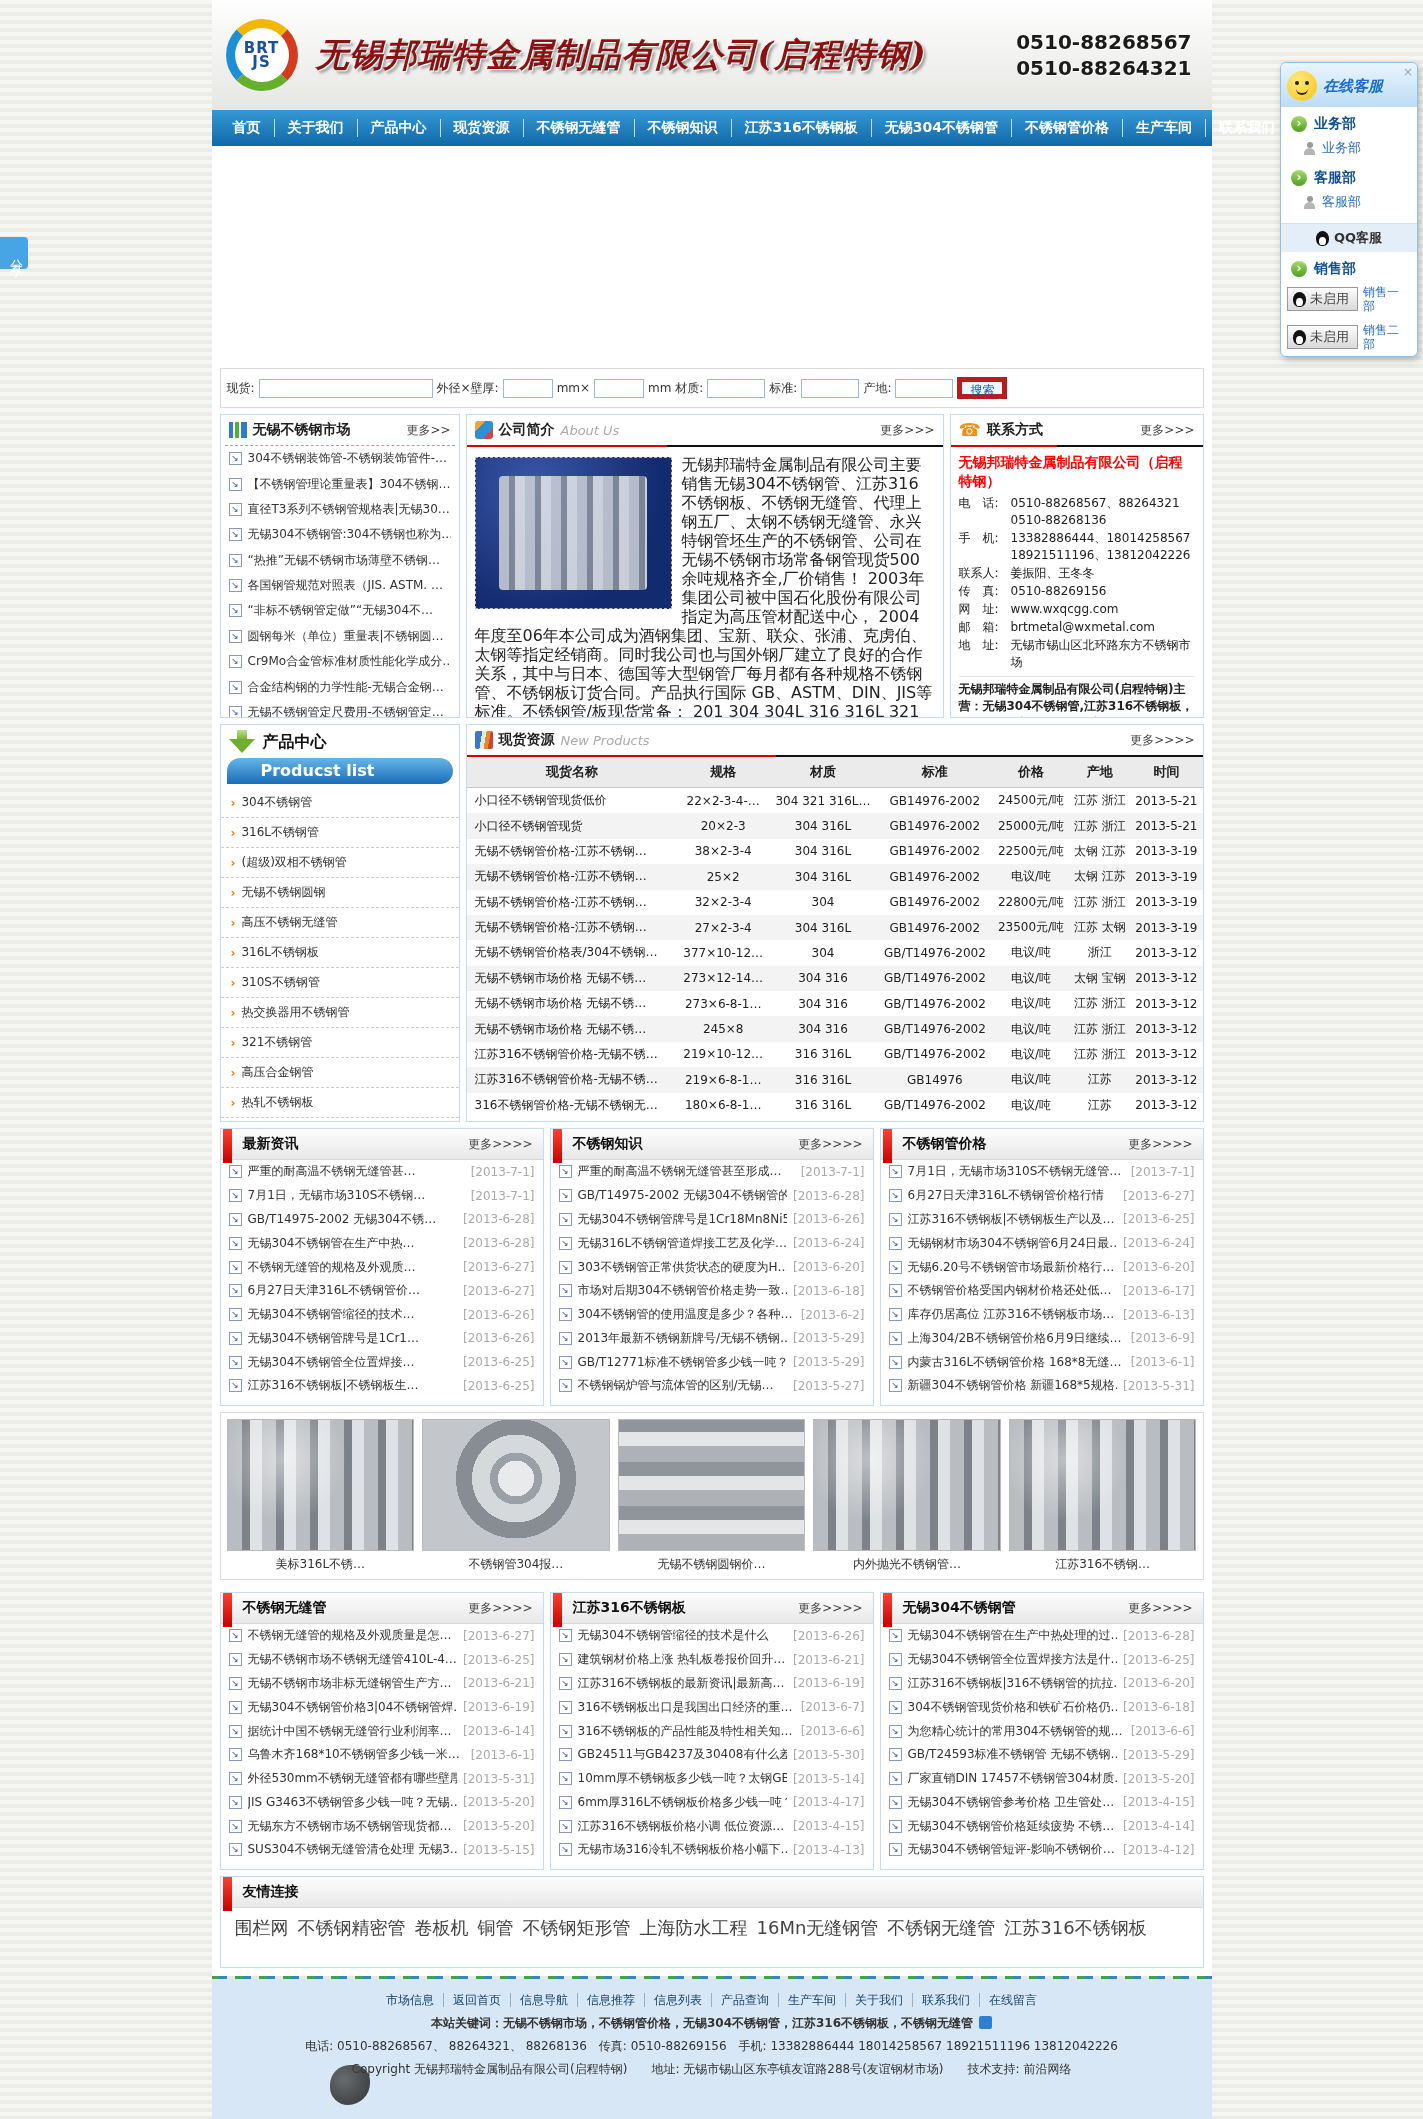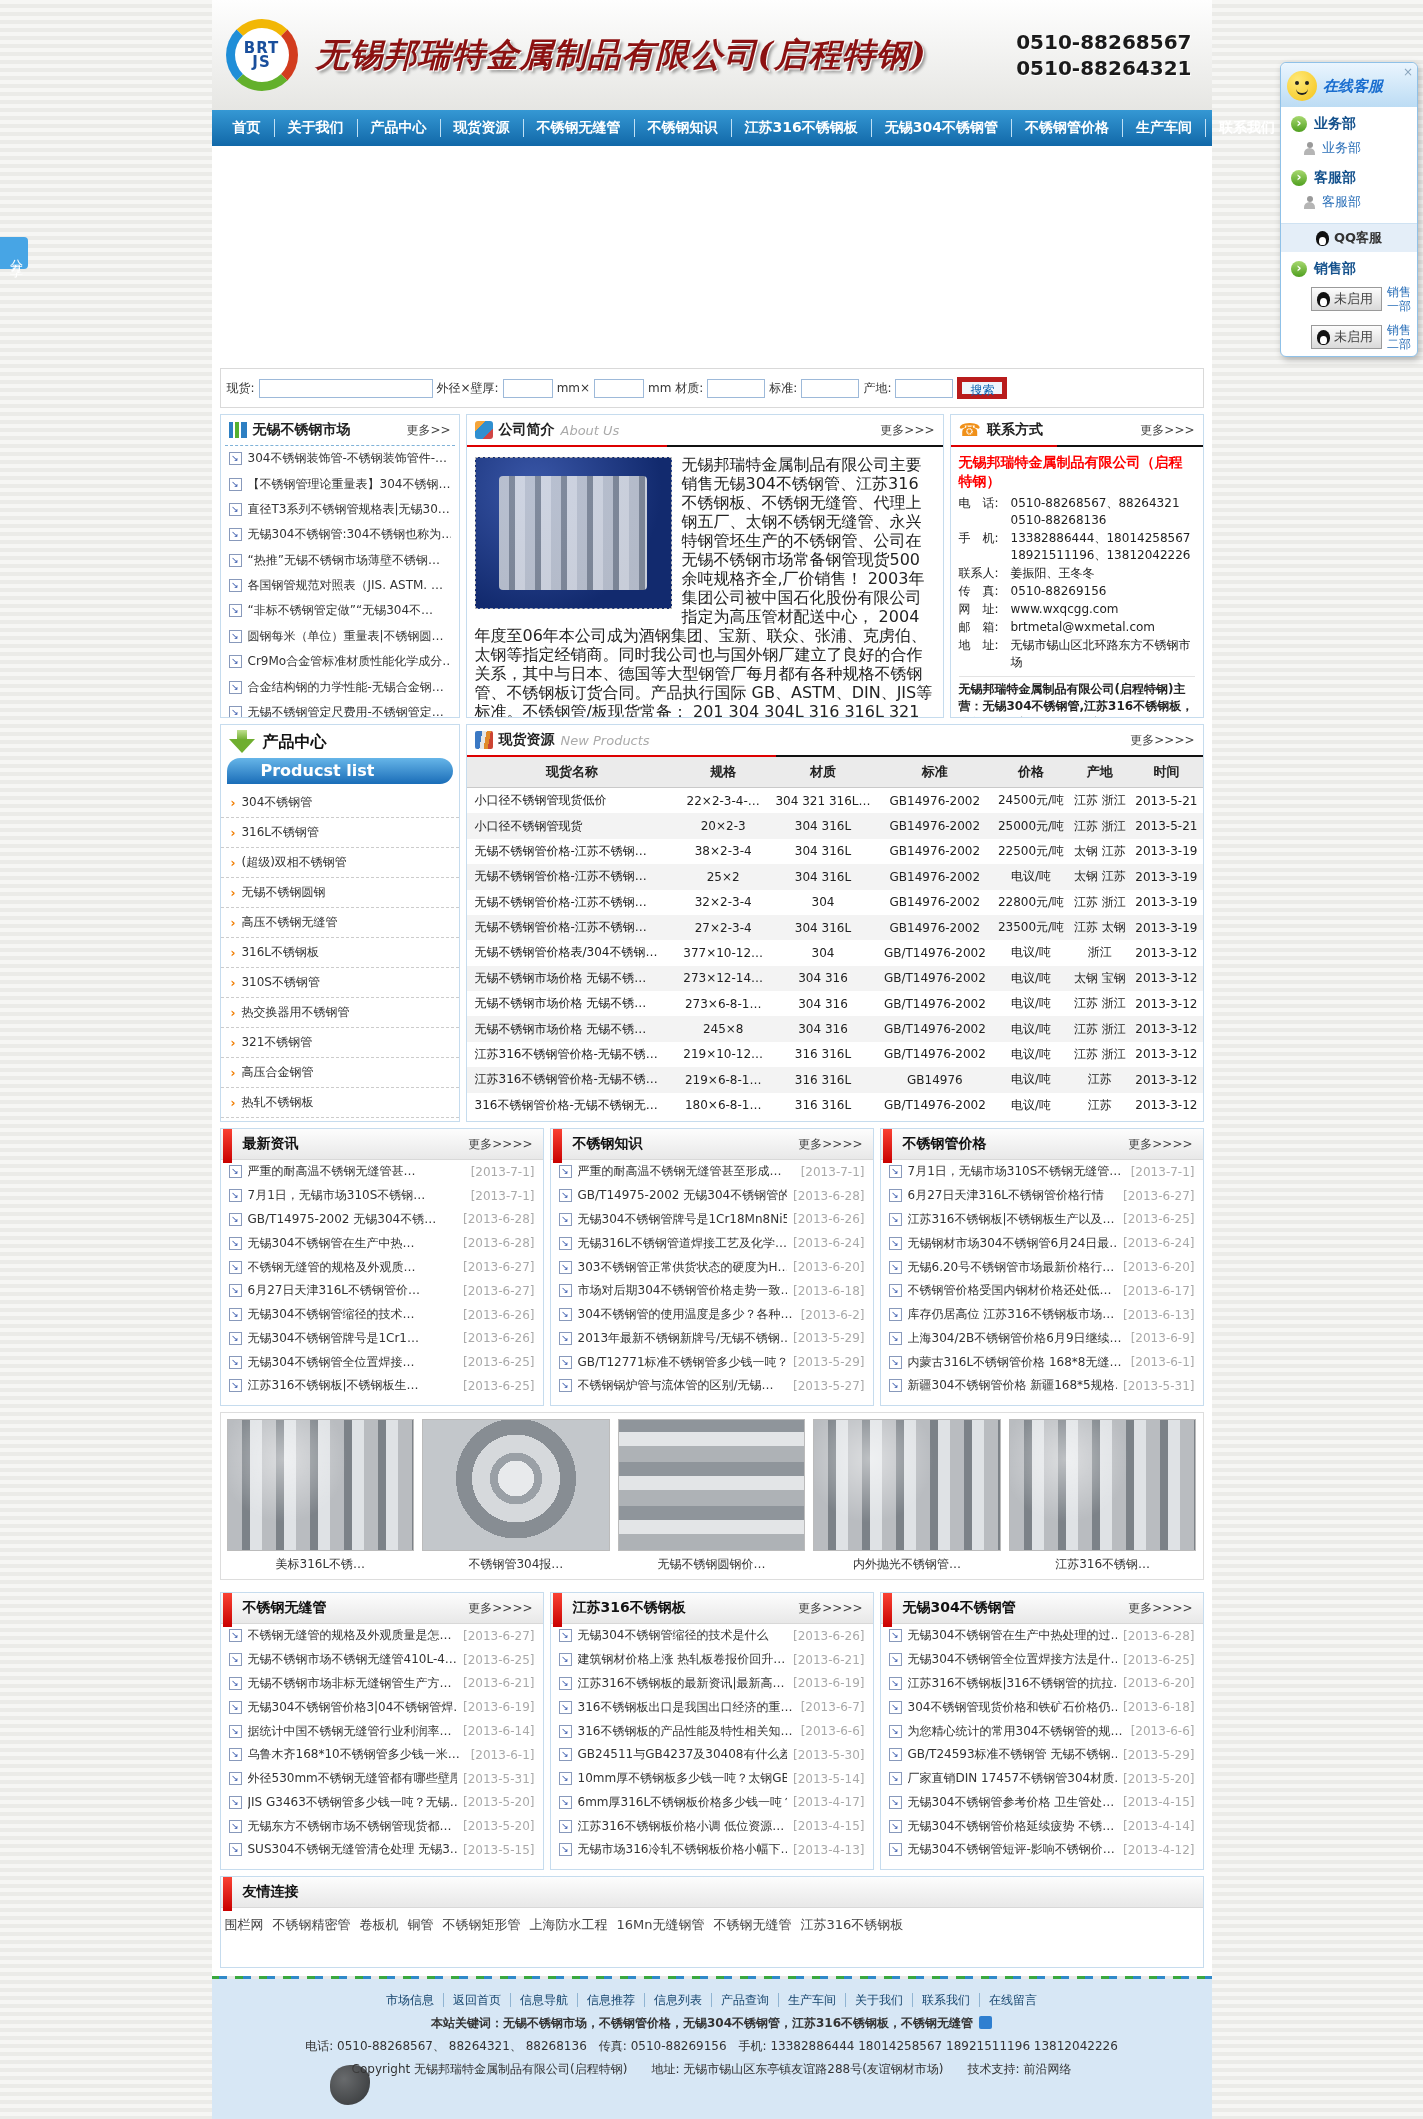--- a/index.html
+++ b/index.html
@@ -100,21 +100,21 @@
   .gcard{width:189px;}
   .gimg{height:132px;border:1px solid #bbb;box-sizing:border-box;background:
      radial-gradient(circle at 30% 30%,rgba(255,255,255,.5),transparent 40%),
      repeating-linear-gradient(90deg,#b9bcc0 0 14px,#7c8288 14px 22px,#dfe2e5 22px 34px);}
   .gimg.v2{background:radial-gradient(circle at 50% 45%,#e8eaec 0 18px,#9aa0a6 18px 26px,#d6d9dc 26px 44px,#878d93 44px 60px,#c3c7cb 60px);}
   .gimg.v3{background:repeating-linear-gradient(0deg,#aeb2b6 0 16px,#e3e5e7 16px 30px,#8f959b 30px 44px);}
   .gcap{text-align:center;font-size:12px;color:#333;padding-top:5px;white-space:nowrap;overflow:hidden;}
 
   
   .linksbox{margin:6px 8px 0 8px;height:92px;}
-  .links-body{padding:8px 4px;display:flex;flex-wrap:wrap;column-gap:46px;row-gap:12px;font-size:13px;gap:9px;}
+  .links-body{padding:8px 14px;display:flex;flex-wrap:wrap;column-gap:46px;row-gap:12px;font-size:18px;gap:9px;}
   .links-body a{color:#444;text-decoration:none;}
 
   
   .footer{margin-top:8px;border-top:3px solid;border-image:repeating-linear-gradient(90deg,#3aa83e 0 8px,#2f89c9 8px 16px,#e8e8e8 16px 24px) 1;
     background:#d7e7f5;text-align:center;padding:10px 0 14px 0;line-height:23px;color:#333;position:relative;min-height:120px;}
   .f-nav a{color:#16456e;text-decoration:none;padding:0 9px;}
   .f-nav a + a{border-left:1px solid #8fb4d2;}
   .f-keywords{font-weight:bold;}
   .kw-icon{display:inline-block;width:13px;height:13px;background:#2f7fd0;border-radius:2px;vertical-align:-2px;margin-left:6px;}
   .f-badge{position:absolute;left:118px;bottom:18px;width:40px;height:40px;border-radius:50% 40% 55% 45%;background:radial-gradient(circle at 35% 35%,#555,#151515);opacity:.85;}
@@ -135,21 +135,21 @@
   .svc-grp b{color:#14518c;font-size:14px;}
   .svc-mem{display:flex;align-items:center;gap:6px;padding:4px 10px 4px 22px;color:#2a6fb8;}
   .person{width:13px;height:13px;position:relative;flex:none;}
   .person::before{content:"";position:absolute;left:4px;top:0;width:6px;height:6px;border-radius:50%;background:#9a9a9a;}
   .person::after{content:"";position:absolute;left:1px;top:6px;width:11px;height:7px;border-radius:6px 6px 0 0;background:#b5b5b5;}
   .svc-div{border-top:1px solid #cfe2f2;margin-top:8px;}
   .qq-hd{background:#e4eef8;text-align:center;font-weight:bold;color:#333;padding:5px 0;display:flex;align-items:center;justify-content:center;gap:5px;}
   .penguin{width:13px;height:15px;background:#111;border-radius:50% 50% 45% 45%;position:relative;flex:none;}
   .penguin::after{content:"";position:absolute;left:3px;top:6px;width:7px;height:8px;background:#fff;border-radius:50% 50% 45% 45%;}
   .qq-row{display:flex;align-items:center;gap:5px;padding:5px 6px;}
-  .qq-btn{display:flex;align-items:center;gap:4px;border:1px solid #9a9a9a;background:linear-gradient(#fdfdfd,#d9d9d9);padding:2px 8px 2px 5px;color:#444;cursor:pointer;flex:none;margin-left:24px;}
+  .qq-btn{display:flex;align-items:center;gap:4px;border:1px solid #9a9a9a;background:linear-gradient(#fdfdfd,#d9d9d9);padding:2px 8px 2px 5px;color:#444;cursor:pointer;flex:none;}
   .qq-lbl{color:#2a6fb8;width:40px;line-height:14px;font-size:12px;}
 </style>
 </head>
 <body>
 
 <div id="viewport">
 
   <div class="share-tab">分享</div>
 
   <div class="svc">

